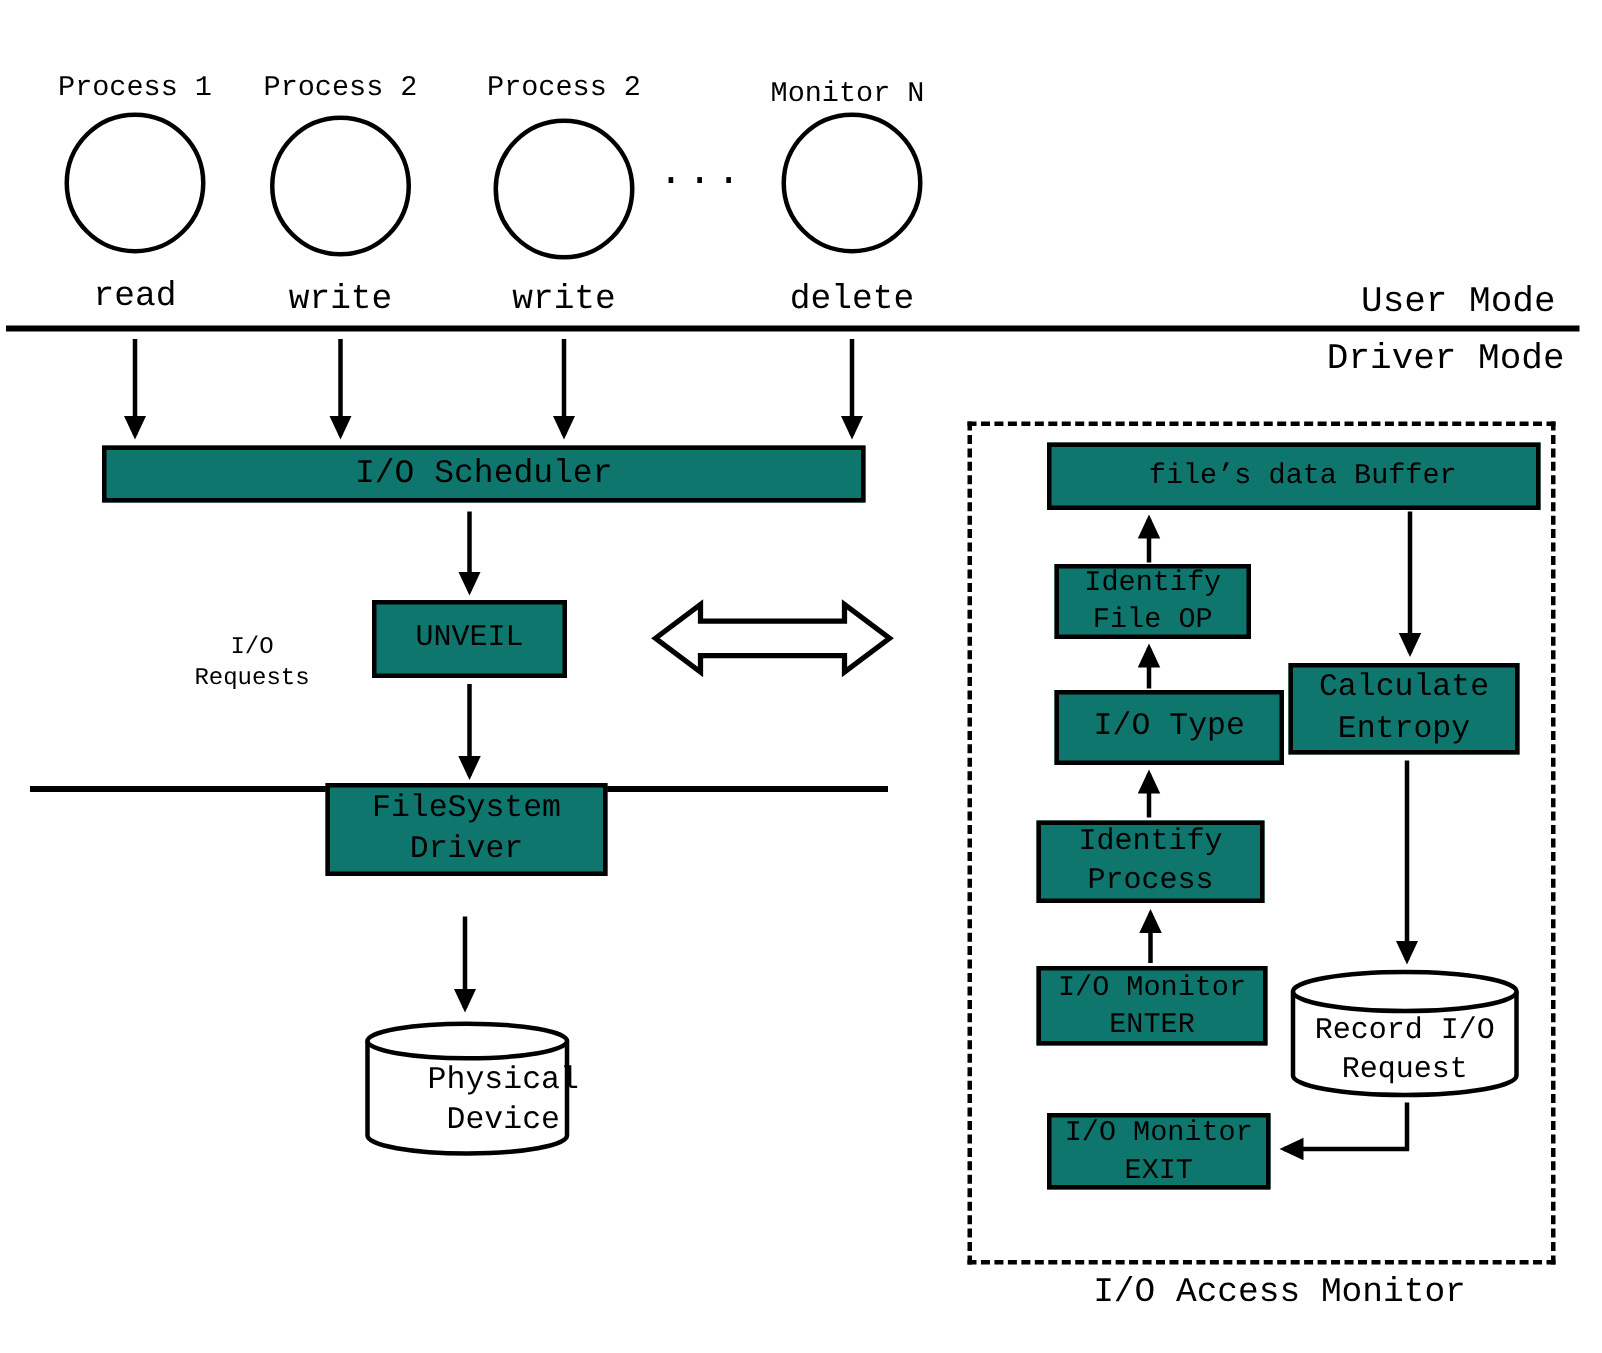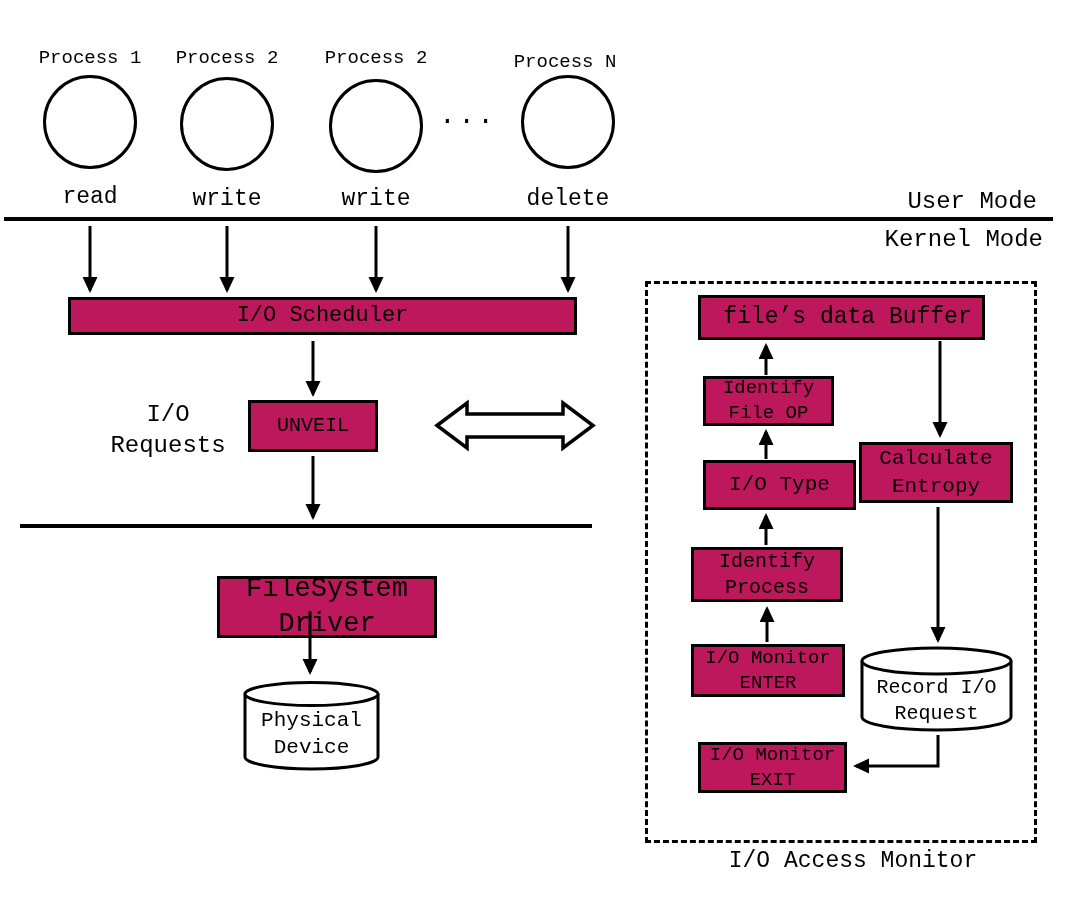--- a/index.html
+++ b/index.html
@@ -7,21 +7,21 @@
     position:relative;
     width:1068px;height:902px;
     background:#ffffff;
     font-family:"Liberation Mono","DejaVu Sans Mono",monospace;
     font-weight:normal;
     color:#000;
     overflow:hidden;
   }
   .box{
     position:absolute;box-sizing:border-box;
-    border:3px solid #000;background:#be185d;
+    border:3px solid #000;background:#0f766e;
     display:flex;align-items:center;justify-content:center;
     text-align:center;white-space:pre-line;line-height:1.3;
   }
   .label{
     position:absolute;box-sizing:border-box;
     text-align:center;white-space:pre-line;line-height:1.3;
   }
   .circle{
     position:absolute;box-sizing:border-box;
     width:94px;height:94px;border:3px solid #000;border-radius:50%;
@@ -41,64 +41,64 @@
   svg.overlay{position:absolute;left:0;top:0;pointer-events:none;}
 </style>
 </head>
 <body>
 
 <div class="canvas">
 
   <div class="label" style="left:34px;top:46px;width:112px;font-size:19px;">Process 1</div>
   <div class="label" style="left:171px;top:46px;width:112px;font-size:19px;">Process 2</div>
   <div class="label" style="left:320px;top:46px;width:112px;font-size:19px;">Process 2</div>
-  <div class="label" style="left:509px;top:50px;width:112px;font-size:19px;">Process N</div>
+  <div class="label" style="left:509px;top:50px;width:112px;font-size:19px;">Monitor N</div>
 
   <div class="circle" style="left:43px;top:75px;"></div>
   <div class="circle" style="left:180px;top:77px;"></div>
   <div class="circle" style="left:329px;top:79px;"></div>
   <div class="circle" style="left:521px;top:75px;"></div>
 
   <div class="label" style="left:436px;top:96px;width:64px;height:40px;font-size:27px;line-height:40px;letter-spacing:3px;">...</div>
 
   <div class="label" style="left:43px;top:183px;width:94px;font-size:23px;">read</div>
   <div class="label" style="left:180px;top:185px;width:94px;font-size:23px;">write</div>
   <div class="label" style="left:329px;top:185px;width:94px;font-size:23px;">write</div>
   <div class="label" style="left:521px;top:185px;width:94px;font-size:23px;">delete</div>
 
   <div class="label" style="left:797px;top:186px;width:240px;font-size:24px;text-align:right;">User Mode</div>
   <div class="hline" style="left:4px;top:217px;width:1049px;height:4px;"></div>
-  <div class="label" style="left:803px;top:224px;width:240px;font-size:24px;text-align:right;">Kernel Mode</div>
+  <div class="label" style="left:803px;top:224px;width:240px;font-size:24px;text-align:right;">Driver Mode</div>
 
   <div class="box" style="left:68px;top:297px;width:509px;height:38px;font-size:22px;">I/O Scheduler</div>
 
-  <div class="label" style="left:88px;top:399px;width:160px;font-size:24px;">I/O
+  <div class="label" style="left:88px;top:421px;width:160px;font-size:16px;">I/O
 Requests</div>
 
   <div class="box" style="left:248px;top:400px;width:130px;height:52px;font-size:20px;">UNVEIL</div>
 
   <div class="hline" style="left:20px;top:524px;width:572px;height:4px;"></div>
 
-  <div class="box" style="left:217px;top:576px;width:220px;height:62px;font-size:27px;">FileSystem
+  <div class="box" style="left:217px;top:522px;width:188px;height:62px;font-size:21px;">FileSystem
 Driver</div>
 
-  <div class="cyl" style="left:243px;top:680px;width:137px;height:94px;">
+  <div class="cyl" style="left:243px;top:680px;width:137px;height:94px;padding-left:48px;">
     <svg width="137" height="94" viewBox="0 0 137 94">
       <path d="M2,14 L2,77 A66.5,12 0 0,0 135,77 L135,14" fill="#fff" stroke="#000" stroke-width="3"></path>
       <ellipse cx="68.5" cy="14" rx="66.5" ry="11.5" fill="#fff" stroke="#000" stroke-width="3"></ellipse>
     </svg>
     <div class="cyltext" style="top:27px;font-size:21px;">Physical
 Device</div>
   </div>
 
   <div class="dashedbox" style="left:645px;top:281px;width:392px;height:562px;"></div>
 
   <div class="label" style="left:657px;top:847px;width:392px;font-size:23px;">I/O Access Monitor</div>
 
-  <div class="box" style="left:698px;top:295px;width:287px;height:45px;font-size:23px;padding-left:12px;">file’s data Buffer</div>
+  <div class="box" style="left:698px;top:295px;width:329px;height:45px;font-size:19px;padding-left:12px;">file’s data Buffer</div>
 
   <div class="box" style="left:703px;top:376px;width:131px;height:50px;font-size:19px;">Identify
 File OP</div>
 
   <div class="box" style="left:703px;top:460px;width:153px;height:50px;font-size:21px;">I/O Type</div>
 
   <div class="box" style="left:691px;top:547px;width:152px;height:55px;font-size:20px;">Identify
 Process</div>
 
   <div class="box" style="left:691px;top:644px;width:154px;height:53px;font-size:19px;">I/O Monitor

